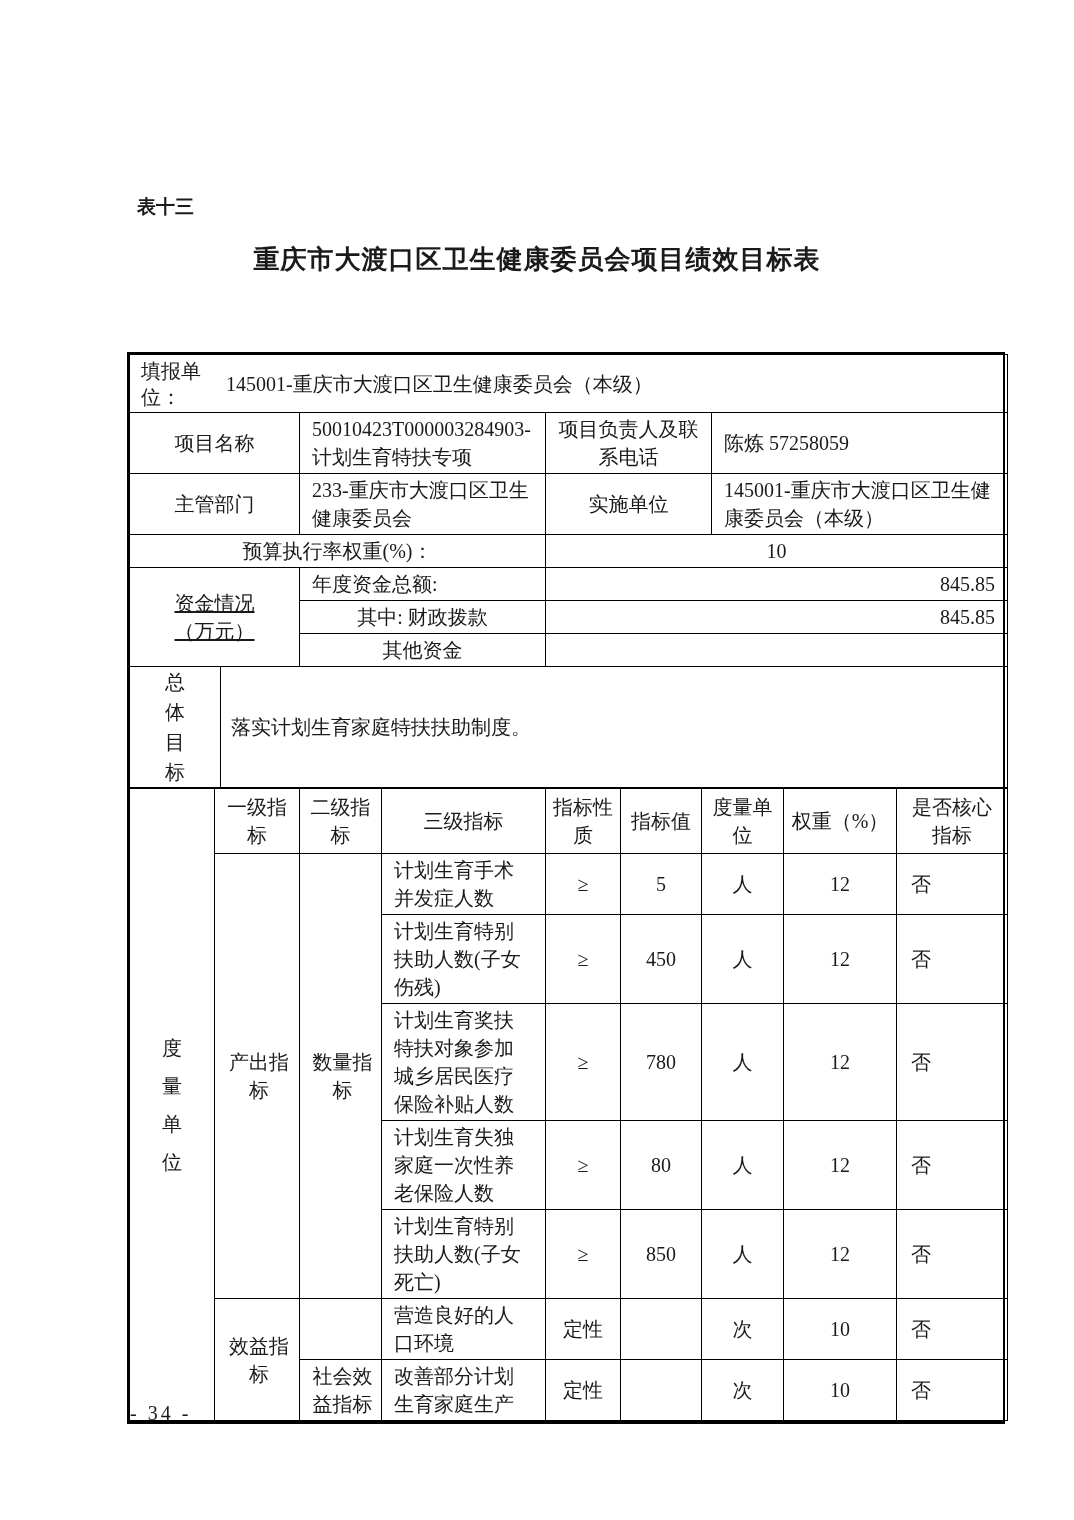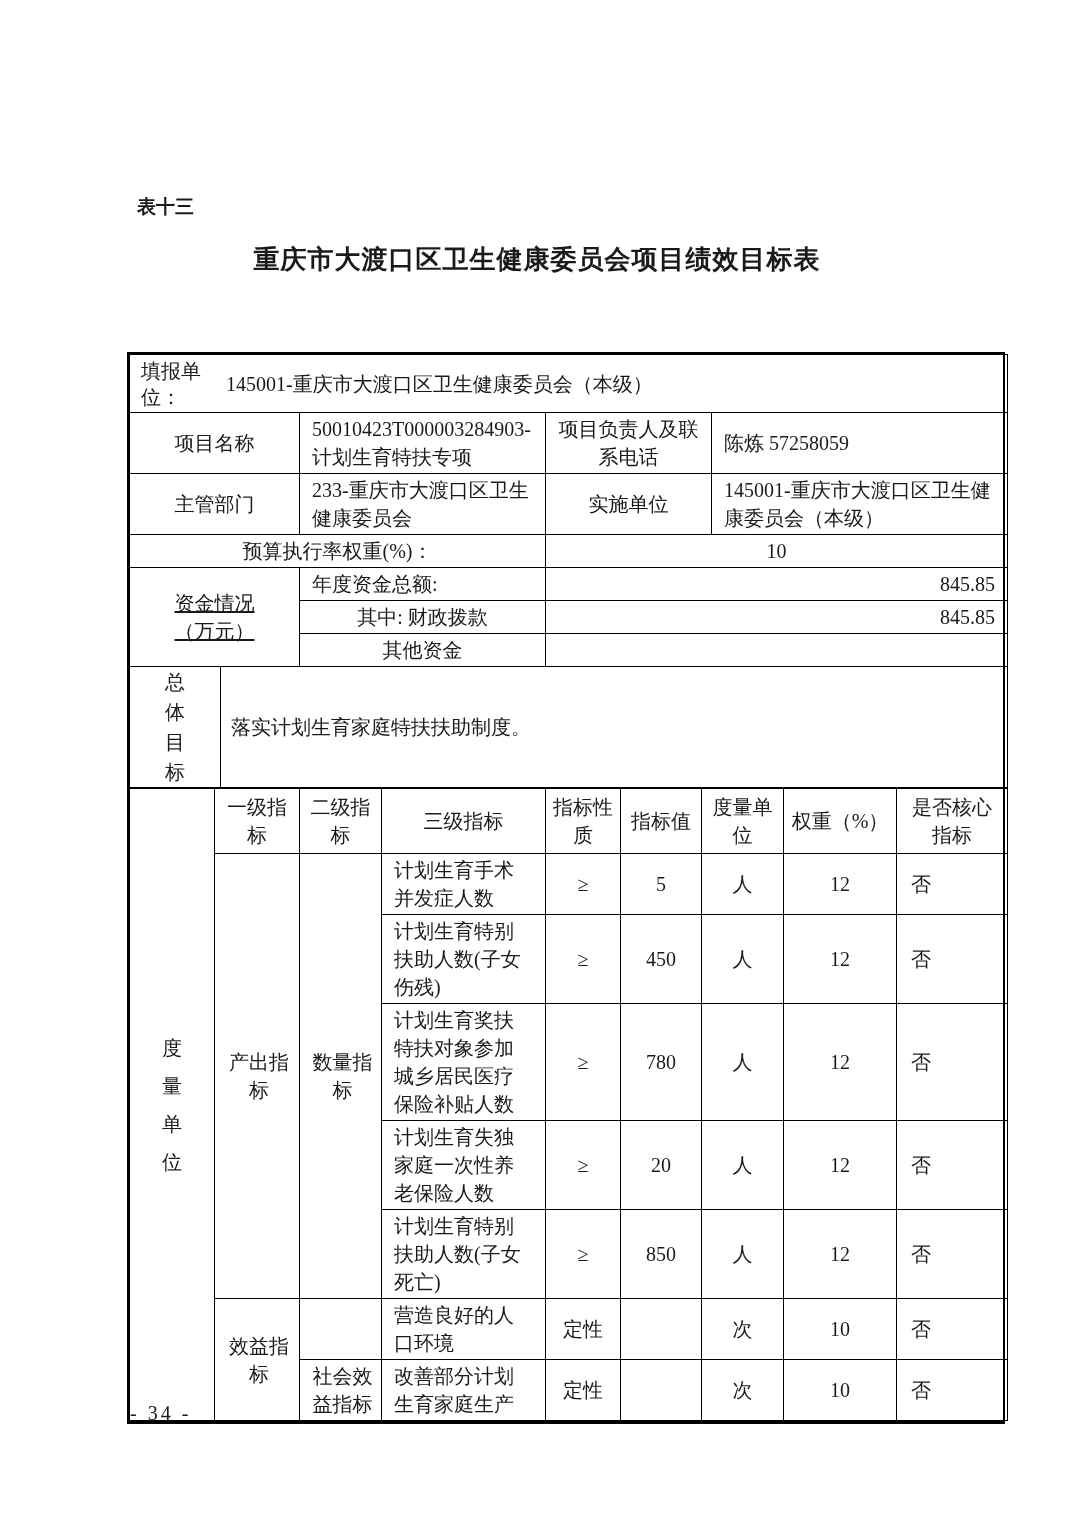--- a/index.html
+++ b/index.html
@@ -182,21 +182,21 @@
           <td class="name">计划生育奖扶特扶对象参加城乡居民医疗保险补贴人数</td>
           <td class="c">≥</td>
           <td class="c">780</td>
           <td class="c">人</td>
           <td class="c">12</td>
           <td class="core">否</td>
         </tr>
         <tr style="height:85px">
           <td class="name">计划生育失独家庭一次性养老保险人数</td>
           <td class="c">≥</td>
-          <td class="c">20</td>
+          <td class="c">80</td>
           <td class="c">人</td>
           <td class="c">12</td>
           <td class="core">否</td>
         </tr>
         <tr style="height:85px">
           <td class="name">计划生育特别扶助人数(子女死亡)</td>
           <td class="c">≥</td>
           <td class="c">850</td>
           <td class="c">人</td>
           <td class="c">12</td>

